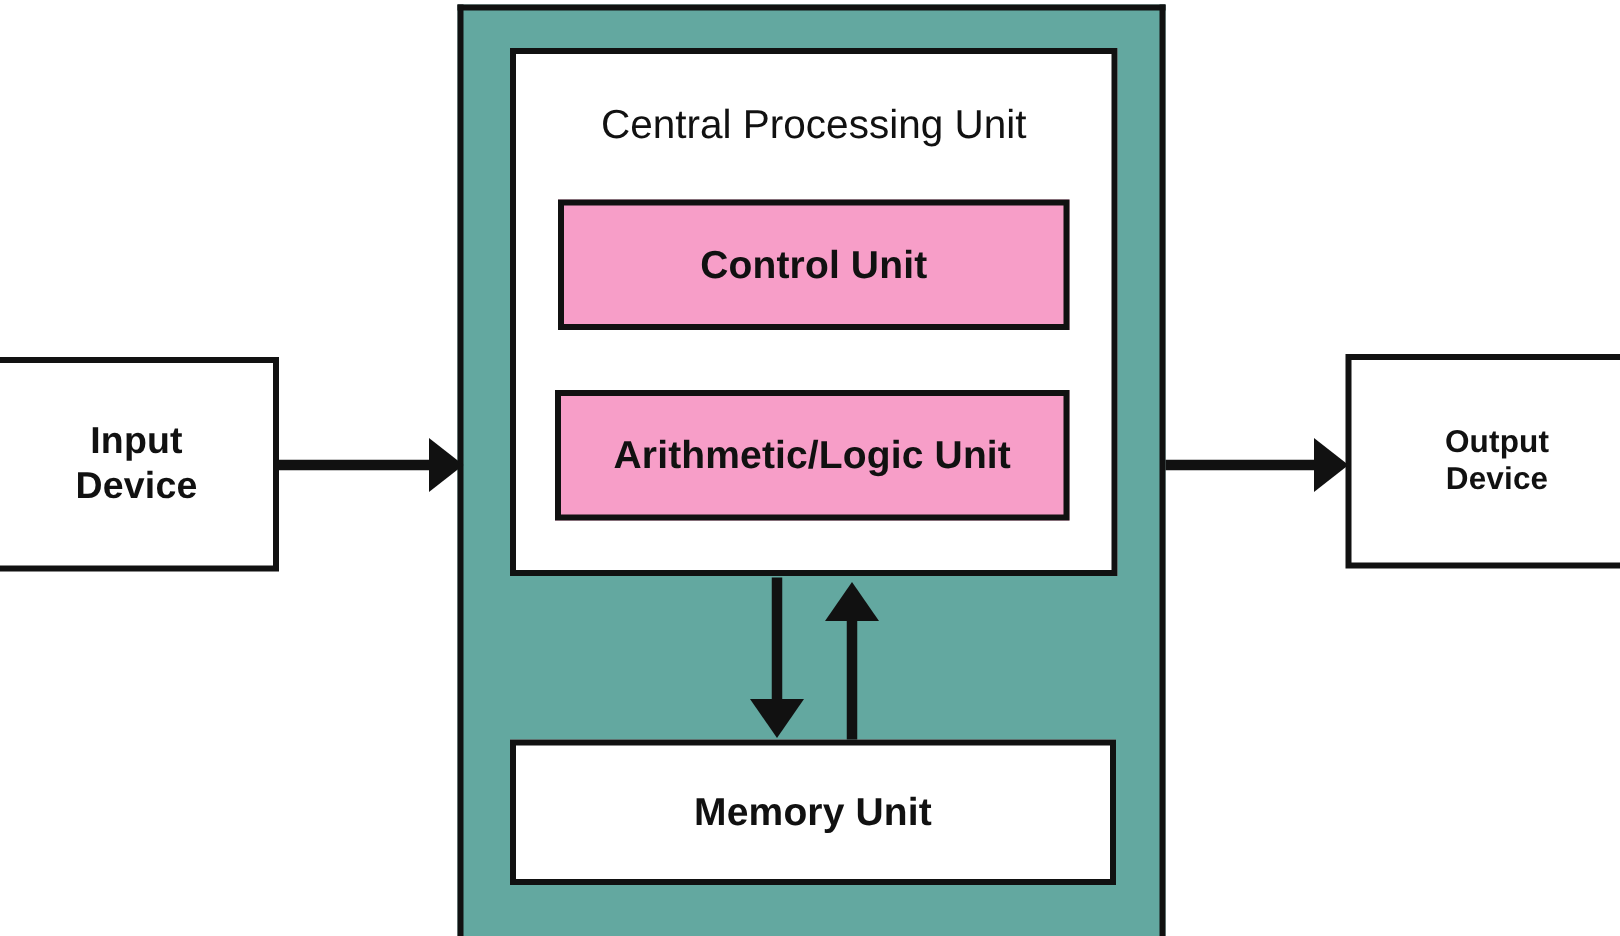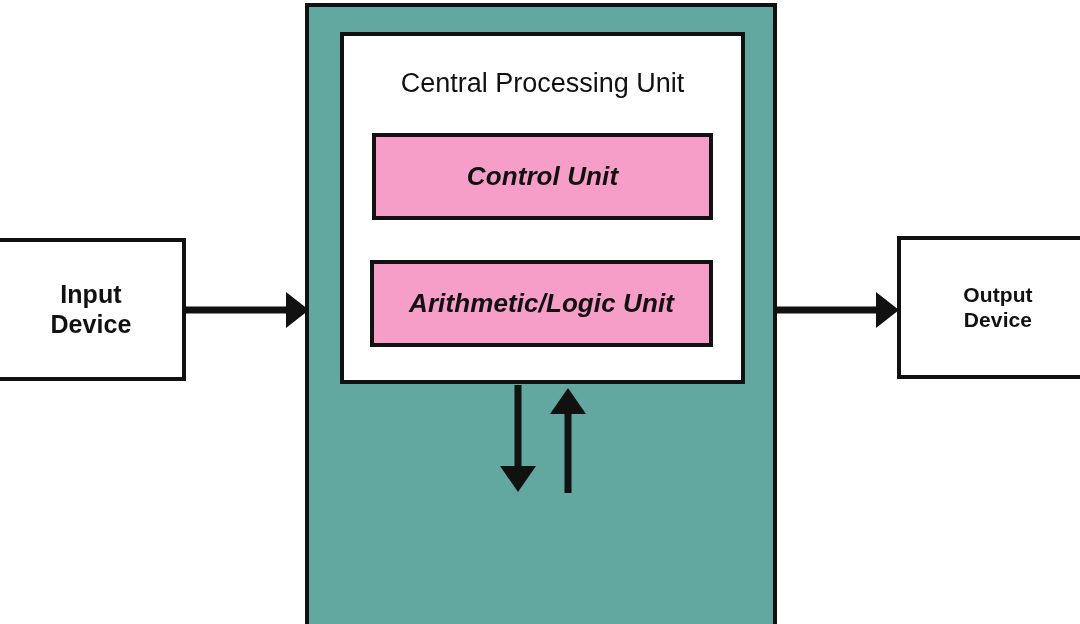--- a/index.html
+++ b/index.html
@@ -68,31 +68,30 @@
 
   
   .unit-pink {
     background: #f79ec8;
   }
   #control-unit {
     left: 372px;
     top: 133px;
     width: 341px;
     height: 87px;
-    font-style: italic;
   }
   #control-unit .label { font-size: 26px; }
 
   #alu {
     left: 370px;
     top: 260px;
     width: 343px;
     height: 87px;
   }
-  #alu .label { font-size: 26px; font-style: italic; }
+  #alu .label { font-size: 26px; }
 
   
   #memory-unit {
     left: 340px;
     top: 493px;
     width: 404px;
     height: 97px;
   }
   #memory-unit .label { font-size: 26px; }
 
@@ -135,20 +134,23 @@
   </div>
 
   <div class="box unit-pink" id="control-unit">
     <div class="label">Control Unit</div>
   </div>
 
   <div class="box unit-pink" id="alu">
     <div class="label">Arithmetic/Logic Unit</div>
   </div>
 
+  <div class="box" id="memory-unit">
+    <div class="label">Memory Unit</div>
+  </div>
 
   <div class="box" id="input-device">
     <div class="label">
       <span>Input</span><br>
       <span>Device</span>
     </div>
   </div>
 
   <div class="box" id="output-device">
     <div class="label">

